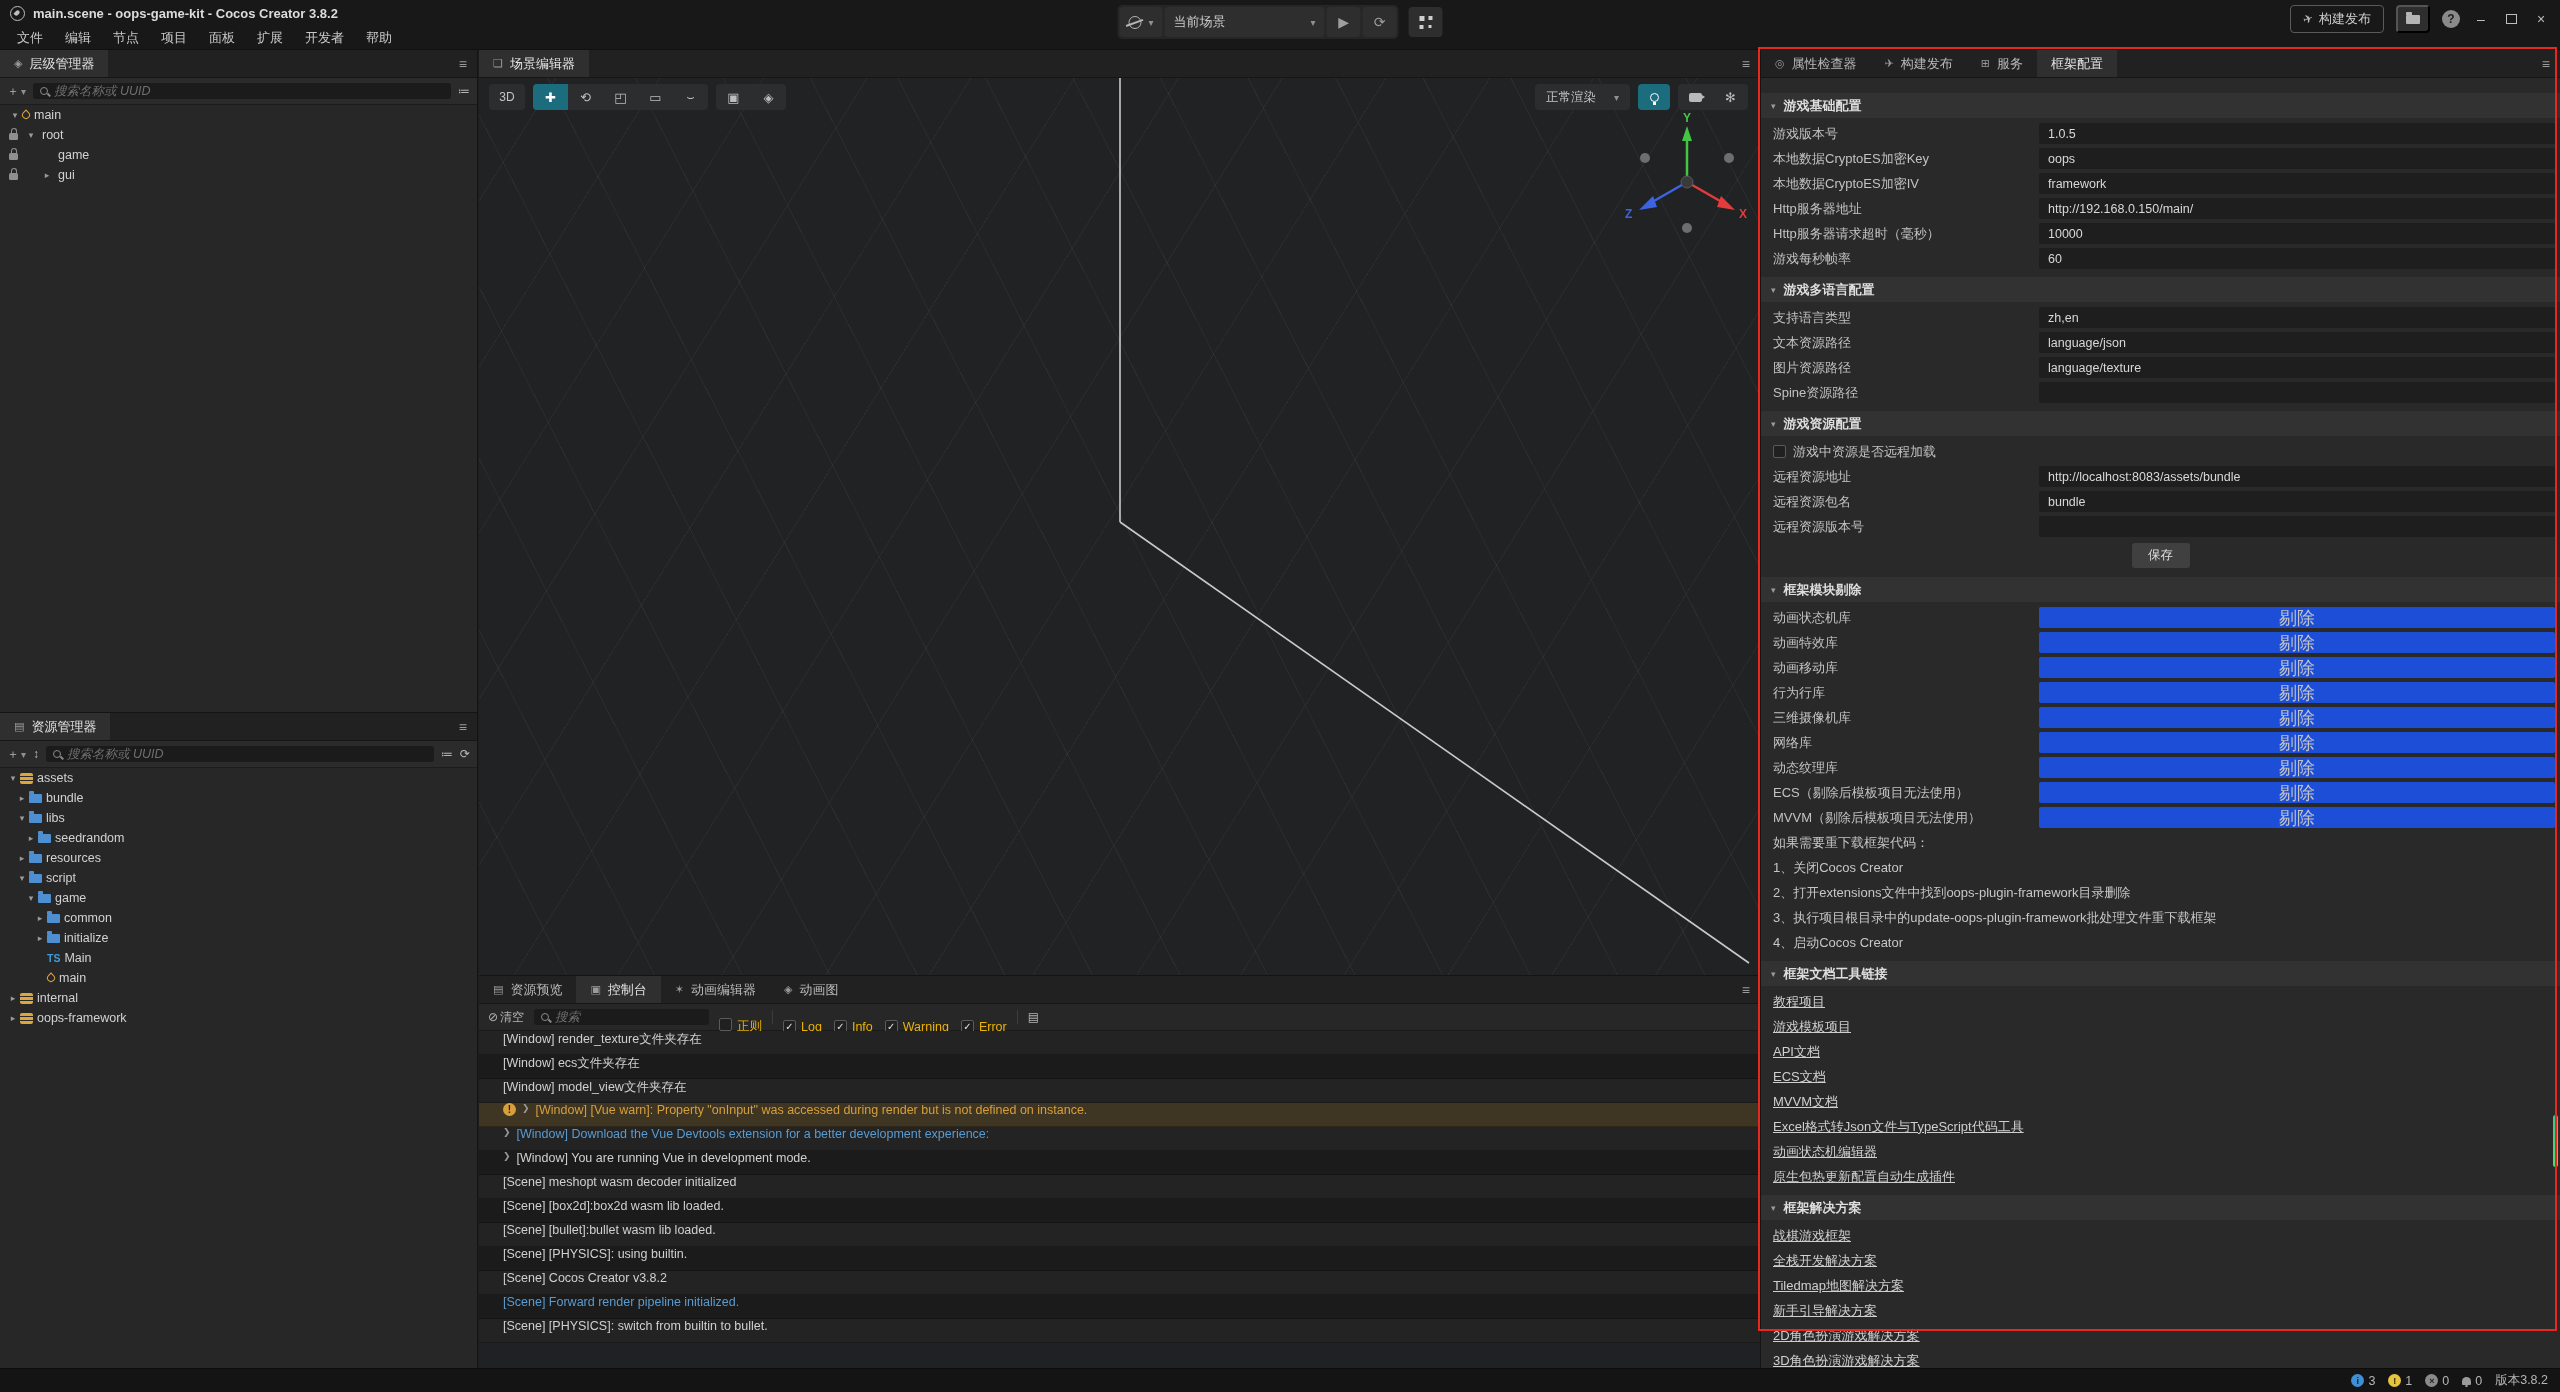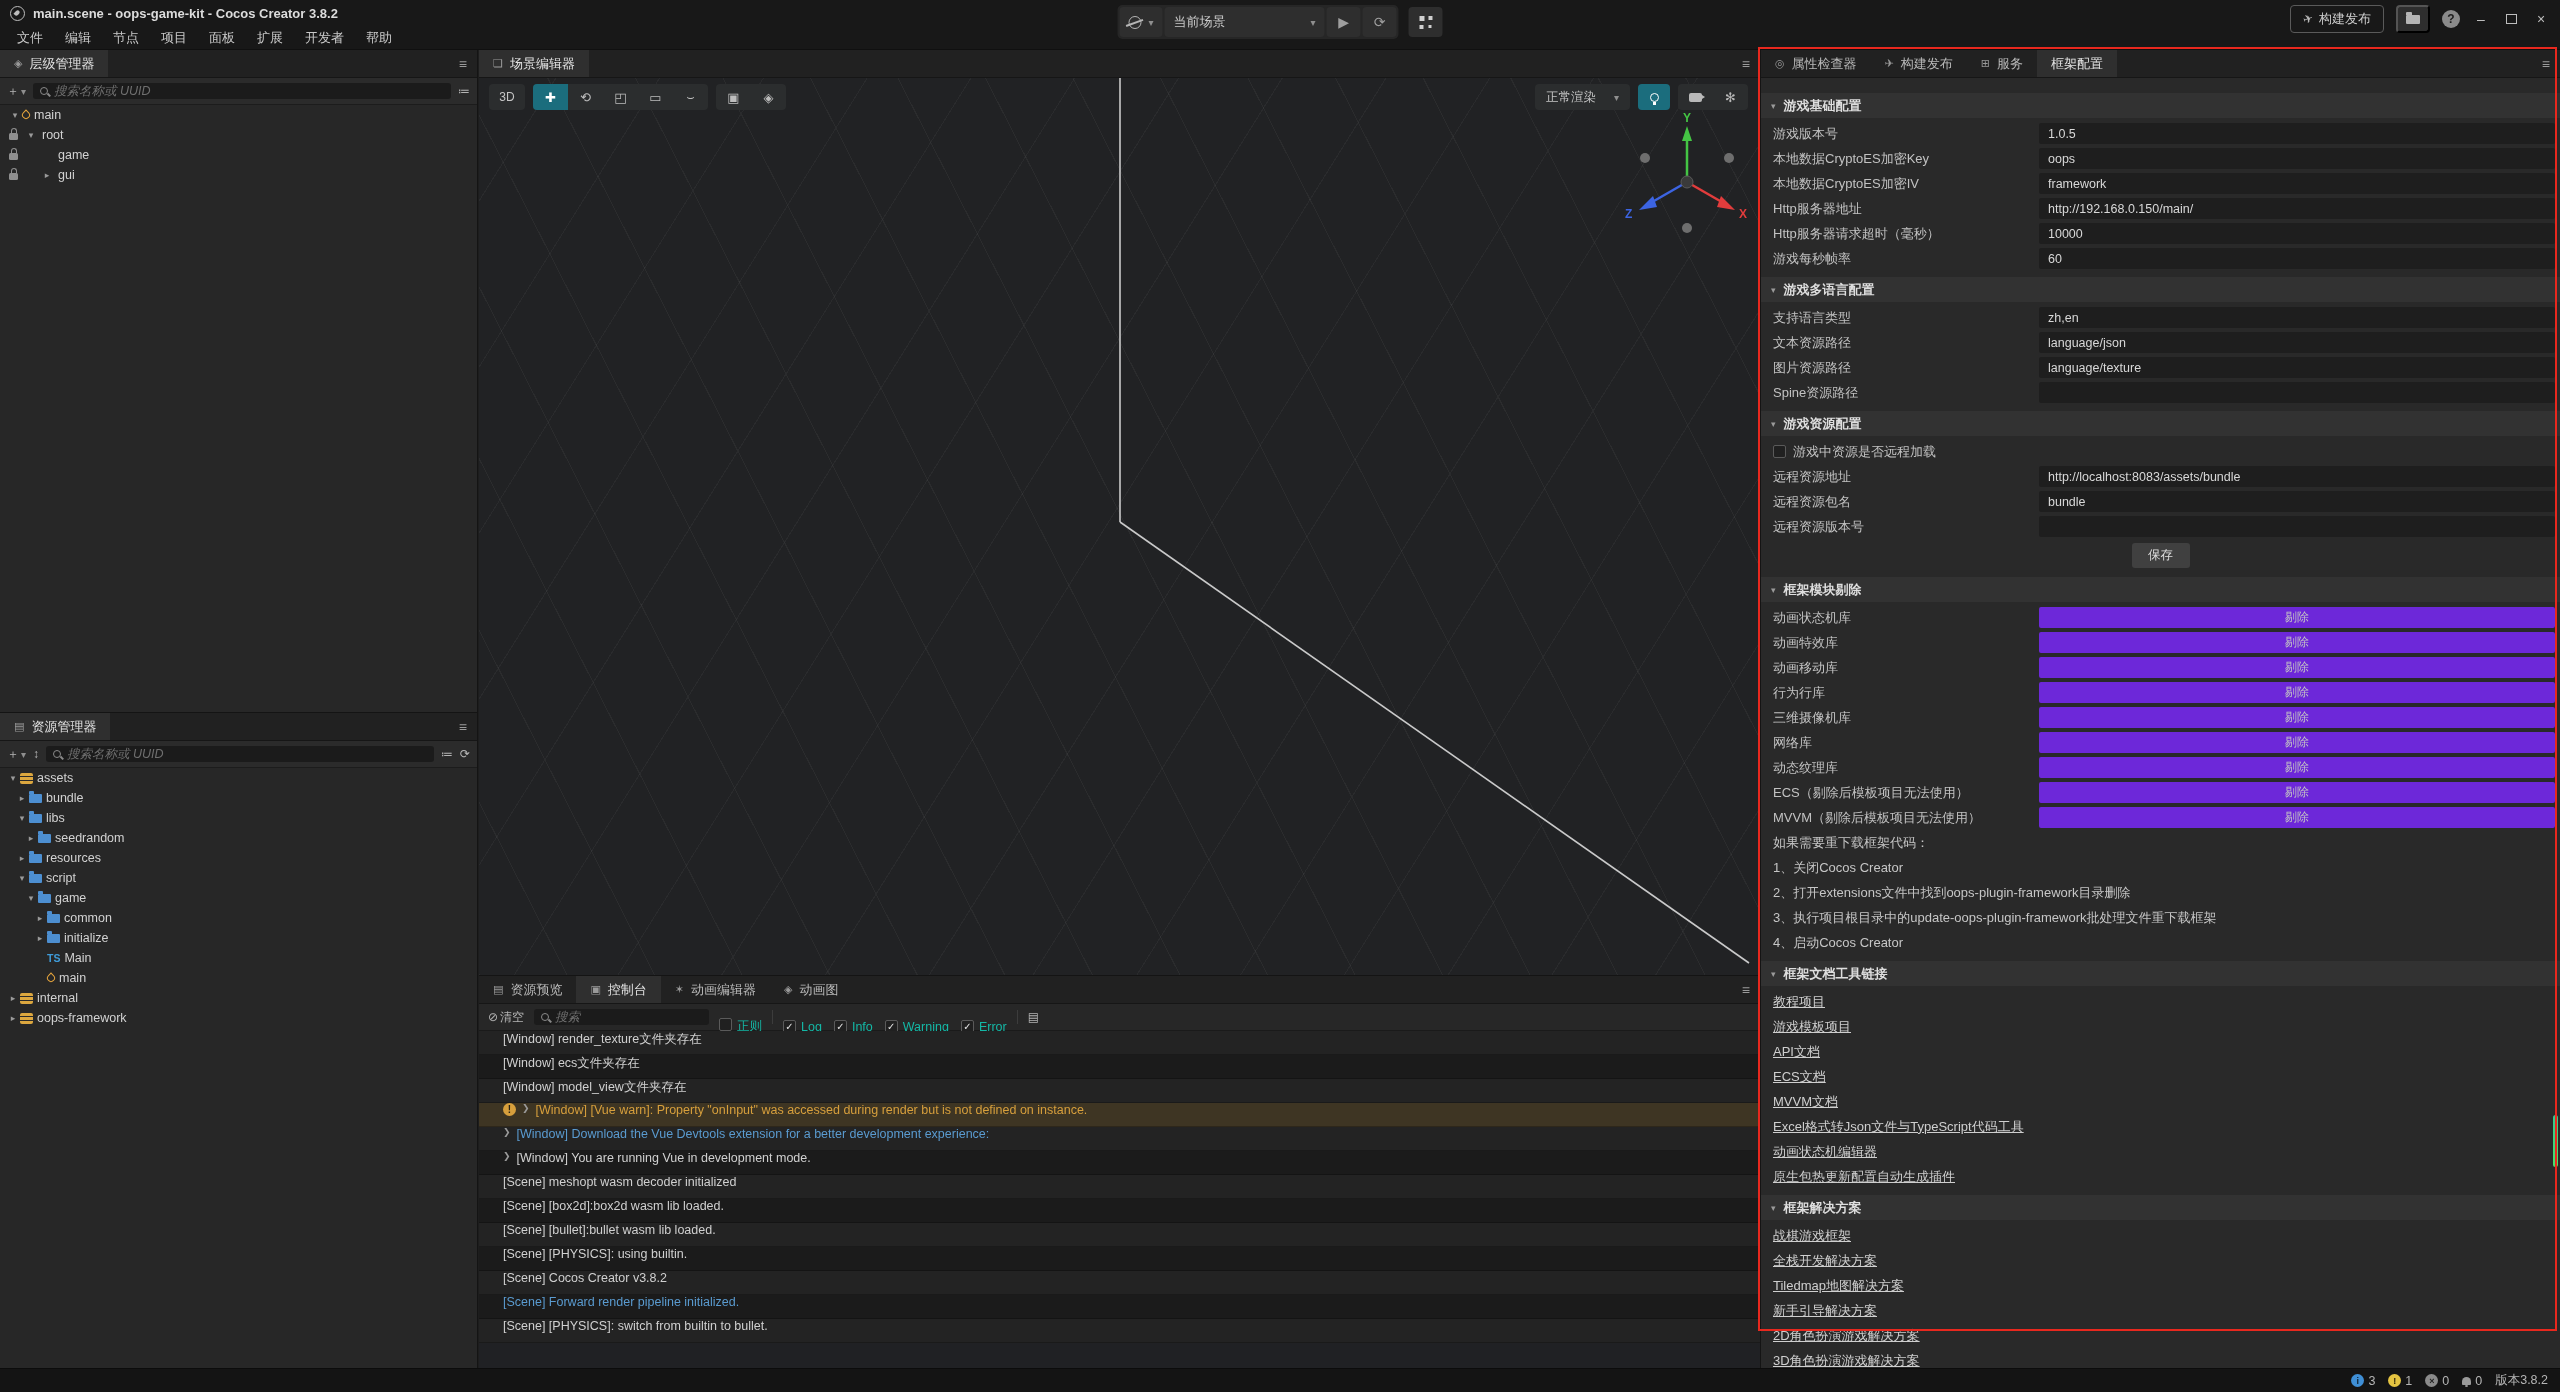--- a/index.html
+++ b/index.html
@@ -76,38 +76,38 @@
   .camera-icon::after{content:"";position:absolute;right:-3px;top:2px;border-left:3px solid #b9b9b9;border-top:2.5px solid transparent;border-bottom:2.5px solid transparent;}
   .gear-glyph{color:#b9b9b9;font-size:13px;}
   .wire-svg{position:absolute;inset:0;width:100%;height:100%;}
   .gizmo-svg{position:absolute;left:1138px;top:32px;}
   
   #console-panel{position:absolute;left:0;right:0;bottom:0;top:925px;display:flex;flex-direction:column;border-top:1px solid #141414;}
   .console-toolbar{height:27px;background:#272727;display:flex;align-items:center;gap:10px;padding:0 9px;border-bottom:1px solid #1a1a1a;}
   .console-search{width:175px;flex:0 0 auto;}
   .cb{width:13px;height:13px;border:1px solid #5a5a5a;background:#202020;border-radius:2px;display:inline-flex;align-items:center;justify-content:center;font-size:10px;color:#e3e3e3;flex:0 0 auto;}
   .cb.checked::before{content:"✓";}
-  .cb-wrap{display:flex;align-items:flex-start;gap:5px;color:#14b8a6;font-size:12.5px;margin-top:19px;}
+  .cb-wrap{display:flex;align-items:flex-start;gap:5px;color:#eab308;font-size:12.5px;margin-top:19px;}
   .sep{width:1px;height:14px;background:#3c3c3c;}
   .log-area{flex:1;overflow:hidden;font-size:12.5px;}
   .log-row{height:24px;display:flex;align-items:flex-start;padding:0 24px;gap:6px;color:#d0d0d0;border-bottom:1px solid rgba(0,0,0,0.25);}
   .log-row:nth-child(odd){background:#232323;}
   .log-row:nth-child(even){background:#1b1b1b;}
   .log-row.warning{background:#3e3523;color:#d79f3c;}
   .log-row.link{color:#5a9bd0;}
   .warn-dot{width:13px;height:13px;border-radius:50%;background:#d79f3c;color:#2b2416;font-weight:bold;font-size:10px;display:flex;align-items:center;justify-content:center;flex:0 0 auto;}
   .expander{color:#9a9a9a;font-size:9px;flex:0 0 auto;}
   
   .insp-content{position:absolute;top:28px;left:0;right:0;bottom:0;padding-top:15px;overflow:hidden;}
   .section-header{height:25px;background:#323232;display:flex;align-items:center;gap:8px;padding:0 10px;color:#dedede;font-weight:bold;font-size:13px;margin-bottom:3px;}
   .section-header .chev{color:#9a9a9a;font-size:9px;font-weight:normal;}
   .field-row{height:25px;display:flex;align-items:center;}
   .field-label{width:278px;padding-left:12px;color:#c2c2c2;font-size:13px;flex:0 0 auto;white-space:nowrap;overflow:hidden;}
   .field-input{flex:1;height:21px;background:#1e1e1e;border-radius:2px;margin-right:5px;display:flex;align-items:center;padding:0 9px;color:#d8d8d8;font-size:12.5px;}
-  .module-bar{flex:1;height:21px;background:#6d28d9;border-radius:2px;margin-right:5px;display:flex;align-items:center;justify-content:center;color:#c3c3c3;font-size:12px;}
+  .module-bar{flex:1;height:21px;background:#1d4ed8;border-radius:2px;margin-right:5px;display:flex;align-items:center;justify-content:center;color:#c3c3c3;font-size:18px;}
   .cb-row{height:25px;display:flex;align-items:center;gap:7px;padding-left:12px;color:#c2c2c2;font-size:13px;}
   .save-row{height:32px;display:flex;align-items:center;justify-content:center;}
   .save-btn{width:58px;height:25px;background:#404040;border:none;border-radius:3px;color:#dedede;font-size:12.5px;}
   .note-line{height:25px;display:flex;align-items:center;padding-left:12px;color:#c6c6c6;font-size:13px;white-space:nowrap;}
   .link-line{height:25px;display:flex;align-items:center;padding-left:12px;font-size:13px;}
   .link-line a{color:#cfcfcf;text-decoration:underline;cursor:pointer;white-space:nowrap;}
   .section-gap{height:6px;}
   .scroll-thumb{position:absolute;right:2px;top:1065px;width:5px;height:52px;border-radius:3px;background:linear-gradient(180deg,#35c98e,#49e06a);}
   
   .statusbar{position:absolute;left:0;right:0;bottom:0;height:24px;background:#141414;display:flex;align-items:center;justify-content:flex-end;gap:13px;padding-right:12px;font-size:12.5px;color:#b5b5b5;border-top:1px solid #0c0c0c;}

